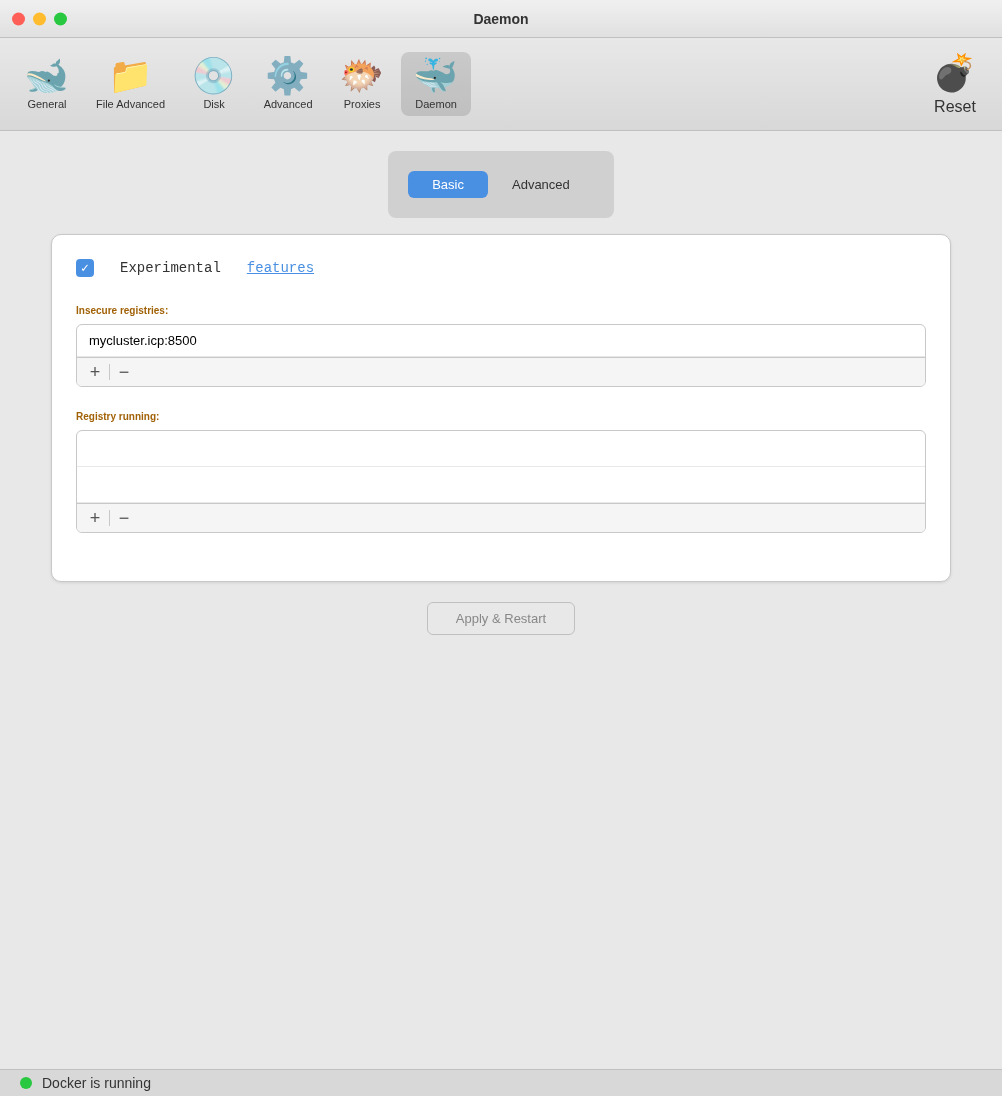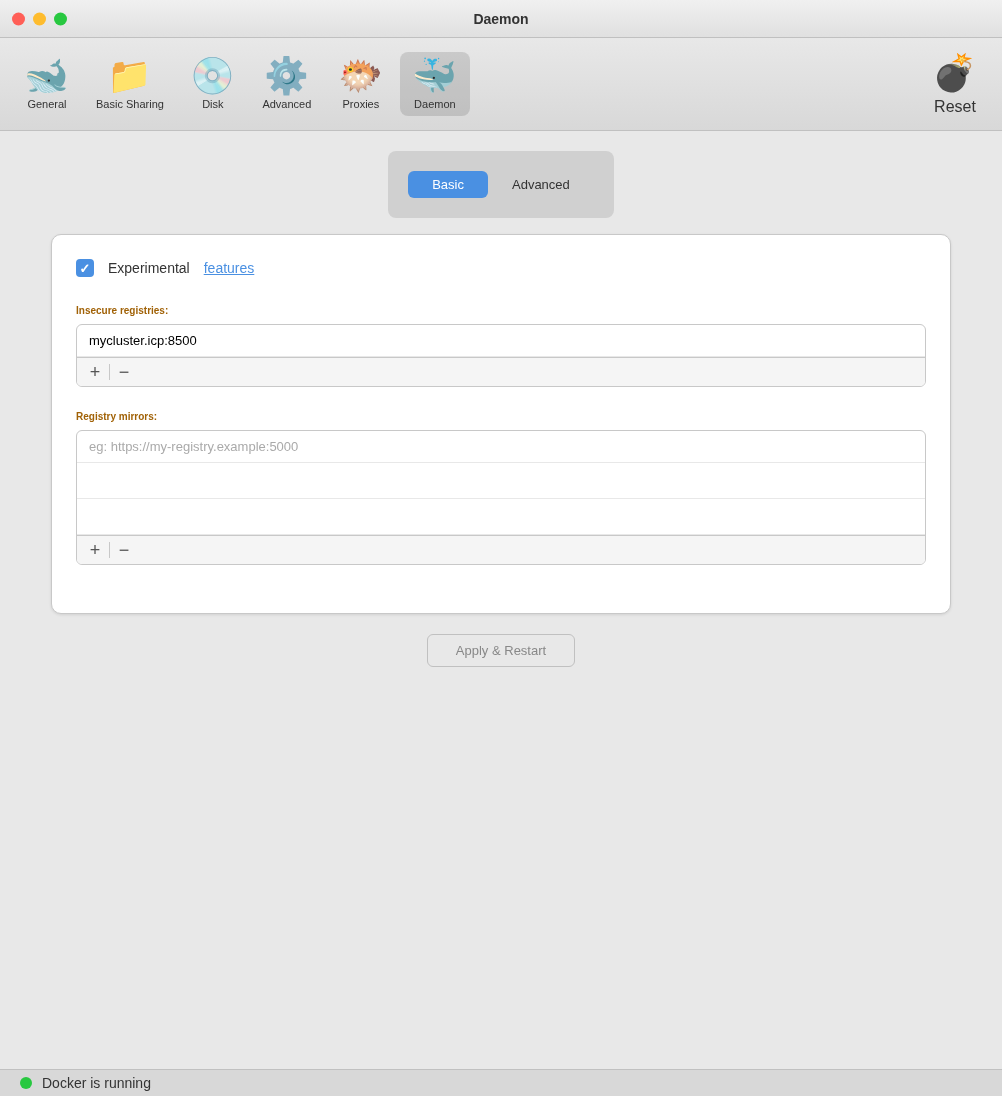--- a/index.html
+++ b/index.html
@@ -139,22 +139,23 @@
       max-width: 900px;
       padding: 24px;
       box-shadow: 0 1px 3px rgba(0,0,0,0.1);
       flex-shrink: 0;
     }
 
     
     .experimental-row {
       display: flex;
       align-items: center;
-      gap: 14px;
+      gap: 26px;
       margin-bottom: 28px;
+      font-family: Liberation Mono, monospace;
     }
     .checkbox-blue {
       width: 18px;
       height: 18px;
       background: #4a90e2;
       border-radius: 4px;
       border: none;
       display: flex;
       align-items: center;
       justify-content: center;
@@ -284,21 +285,21 @@
   <span class="title-bar-title">Daemon</span>
 </div>
 
 <div class="toolbar">
   <div class="toolbar-item">
     <span class="icon">🐋</span>
     <span class="label">General</span>
   </div>
   <div class="toolbar-item">
     <span class="icon">📁</span>
-    <span class="label">Basic Sharing</span>
+    <span class="label">File Advanced</span>
   </div>
   <div class="toolbar-item">
     <span class="icon">💿</span>
     <span class="label">Disk</span>
   </div>
   <div class="toolbar-item">
     <span class="icon">⚙️</span>
     <span class="label">Advanced</span>
   </div>
   <div class="toolbar-item">
@@ -336,25 +337,22 @@
       <div class="registry-row">
         <span>mycluster.icp:8500</span>
       </div>
       <div class="registry-toolbar">
         <button class="reg-btn">+</button>
         <div class="reg-divider"></div>
         <button class="reg-btn">−</button>
       </div>
     </div>
 
-    <div class="section-label">Registry mirrors:</div>
+    <div class="section-label">Registry running:</div>
     <div class="registry-container">
-      <div class="registry-row placeholder">
-        <span>eg: https://my-registry.example:5000</span>
-      </div>
       <div class="registry-row" style="height:36px;">&nbsp;</div>
       <div class="registry-row" style="height:36px;">&nbsp;</div>
       <div class="registry-toolbar">
         <button class="reg-btn">+</button>
         <div class="reg-divider"></div>
         <button class="reg-btn">−</button>
       </div>
     </div>
 
   </div>

